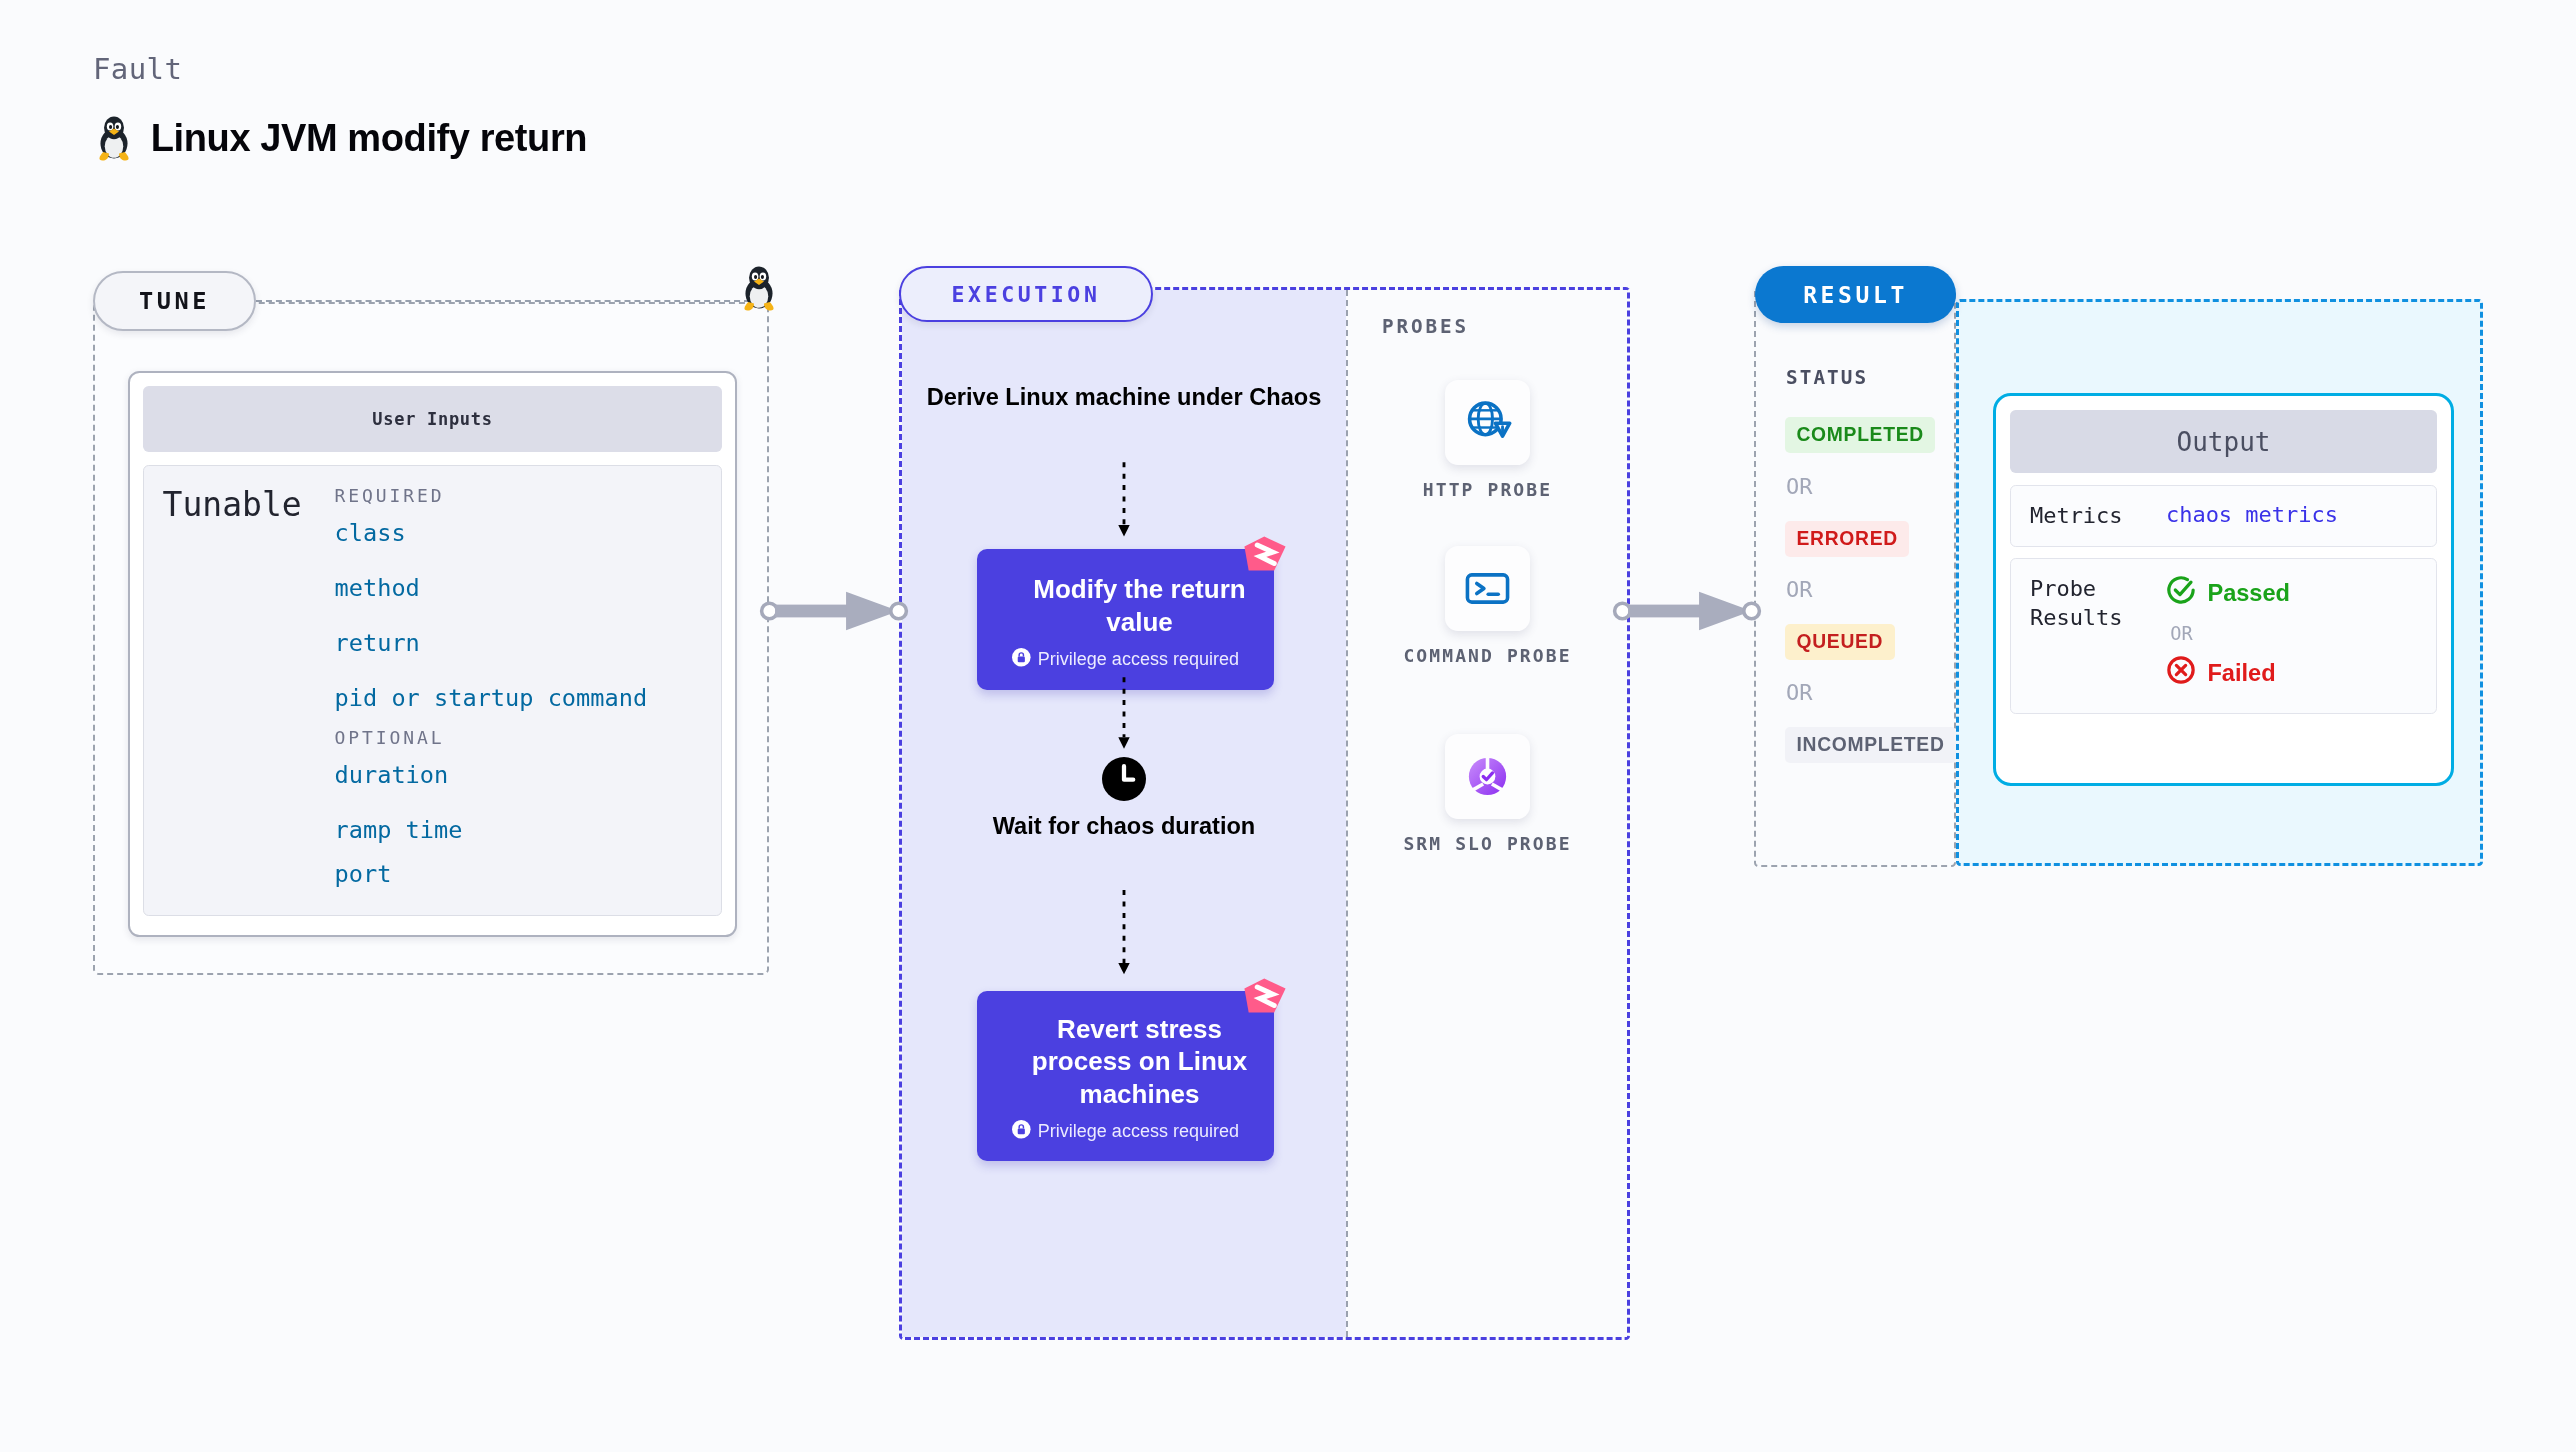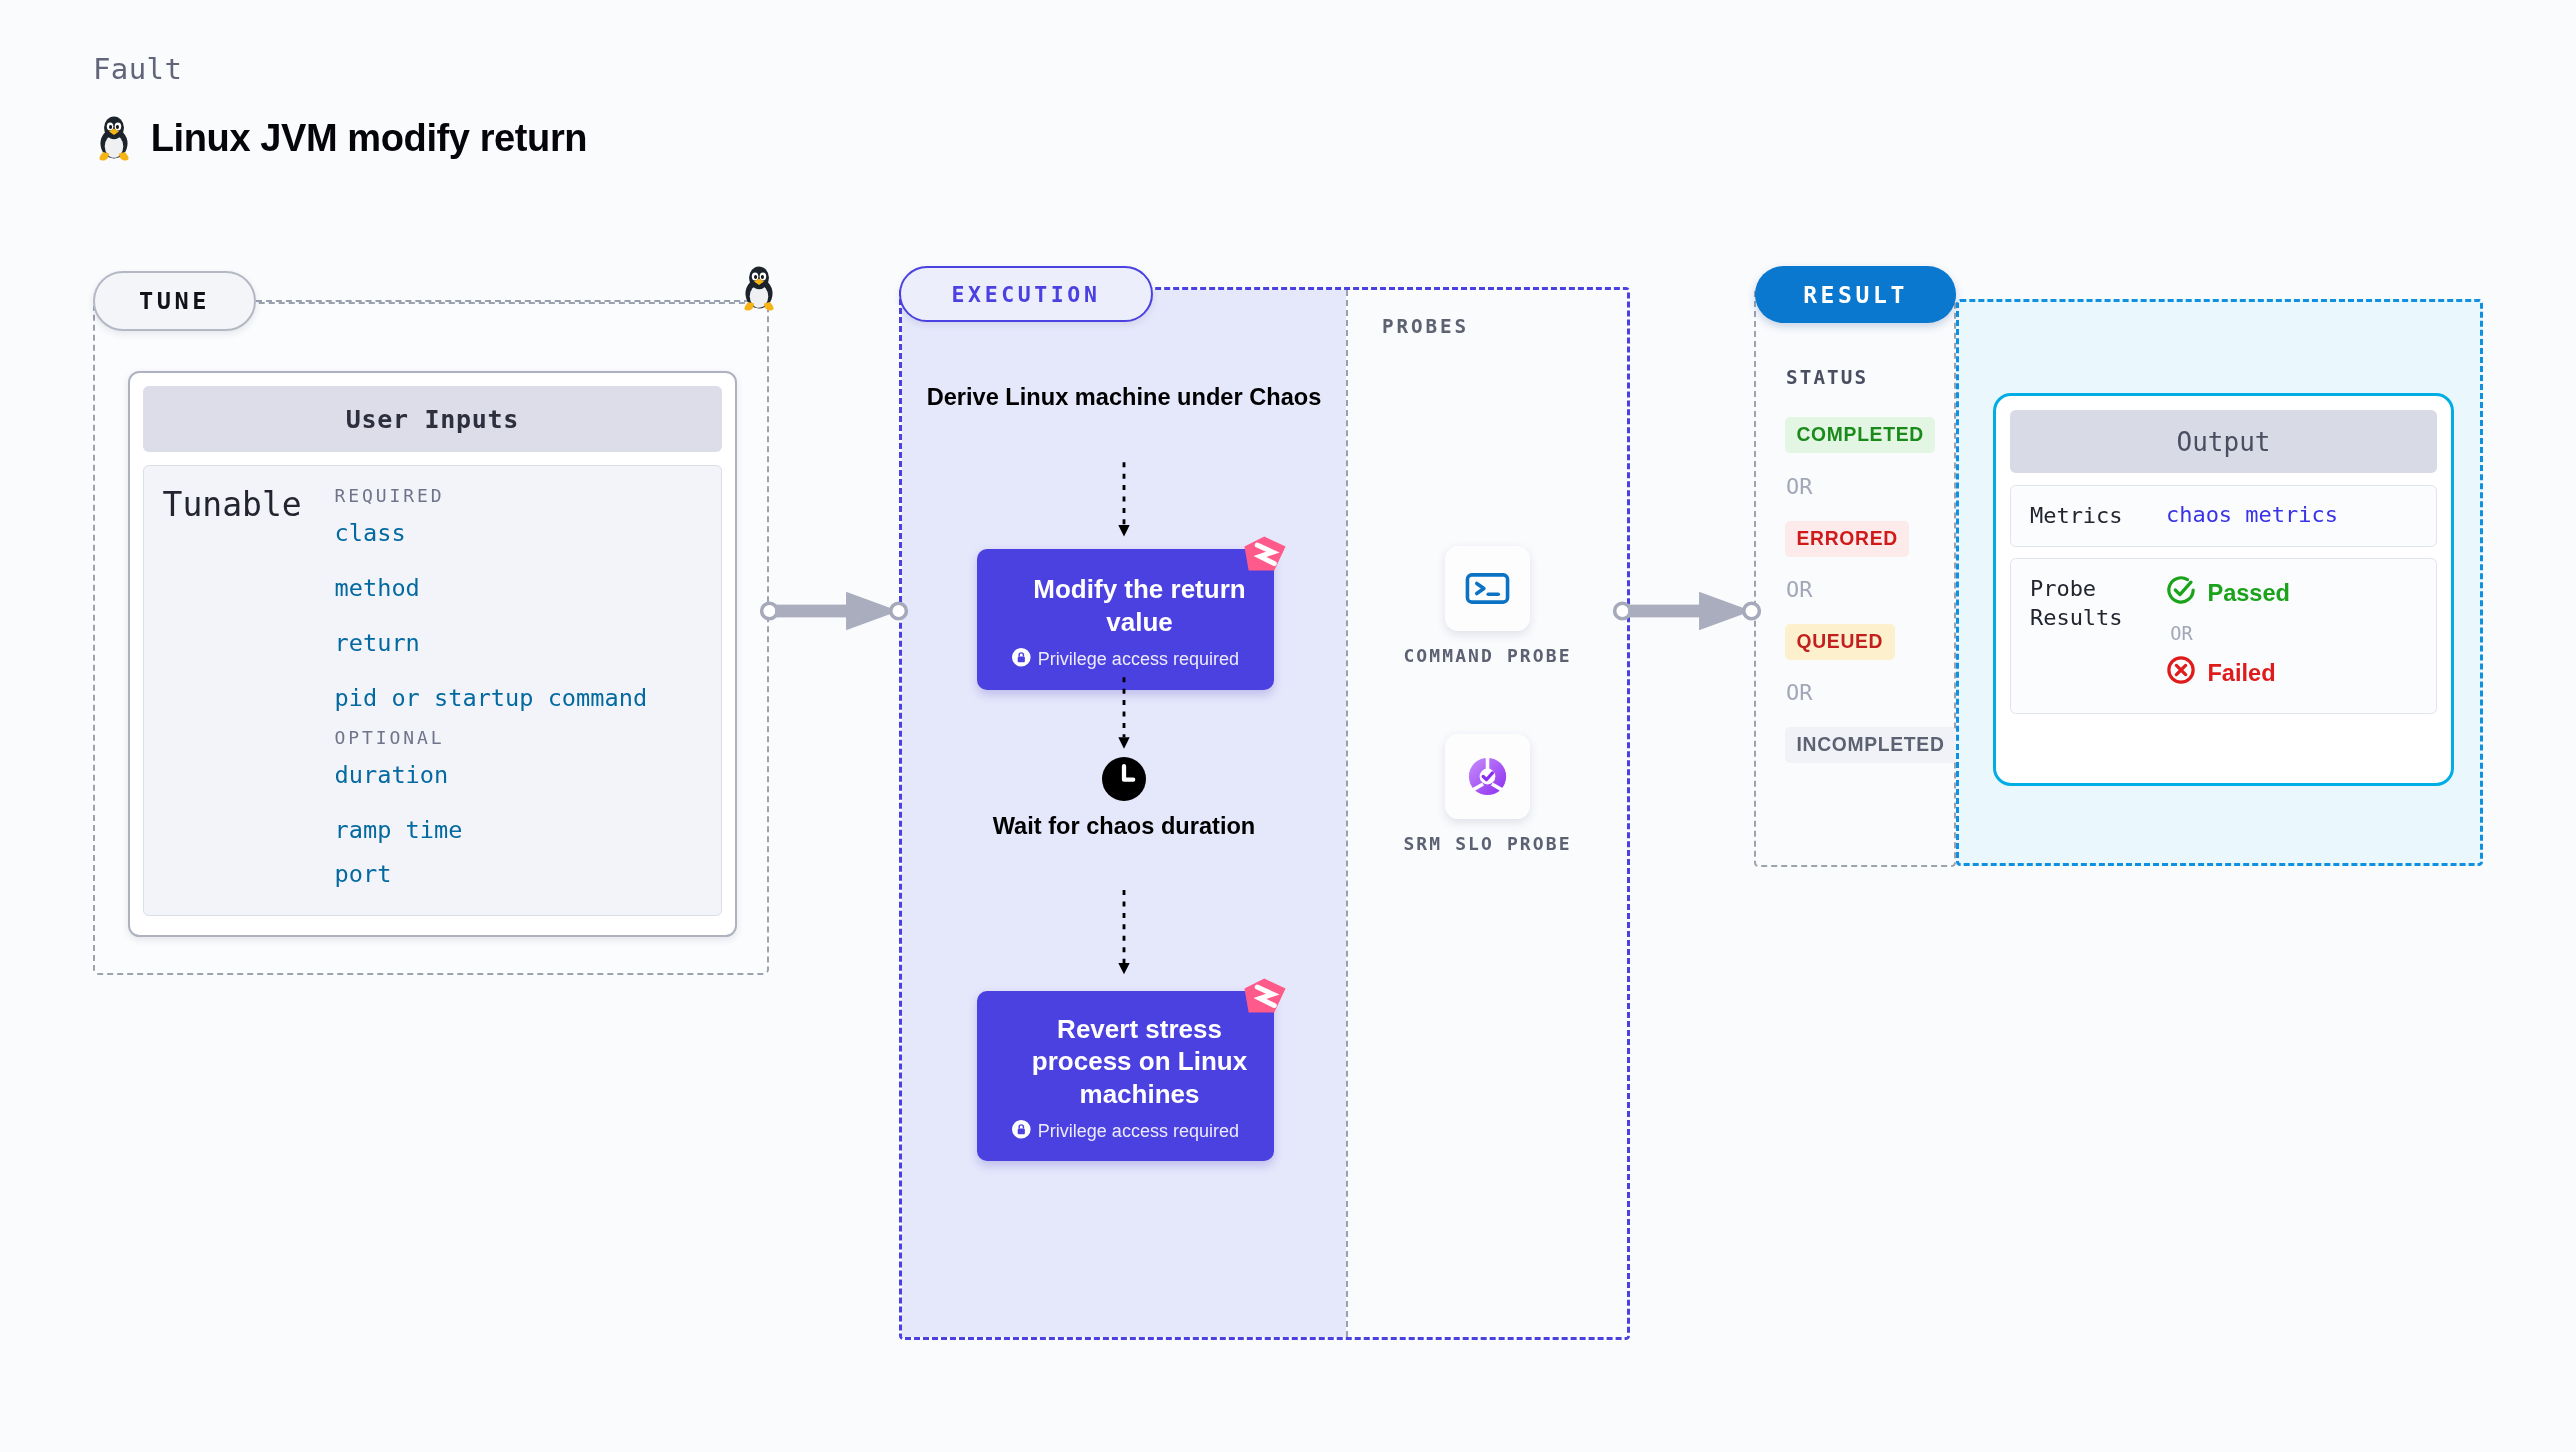--- a/index.html
+++ b/index.html
@@ -95,21 +95,21 @@
     box-sizing: border-box;
     box-shadow: 0 2.9px 7.2px rgba(40,44,70,.10);
     padding: 13px;
   }
   #user-inputs-header {
     height: 66px;
     background: #dcdde8;
     border-radius: 5.7px;
     display: flex; align-items: center; justify-content: center;
     font-family: "DejaVu Sans Mono", monospace;
-    font-size: 25px;
+    font-size: 17px;
     font-weight: bold;
     color: #2d2f3e;
     letter-spacing: 0.7px;
   }
   #tunable-body {
     margin-top: 13px;
     height: 451px;
     background: #f3f4f9;
     border: 1.4px solid #dcdee6;
     border-radius: 5.7px;
@@ -501,20 +501,35 @@
           </svg>
         </span>
         <span>Privilege access required</span>
       </div>
     </div>
   </div>
 
   <div id="execution-right">
     <div id="probes-title">PROBES</div>
 
+    <div class="probe-item" style="top:90px;">
+      <div class="probe-tile">
+        <svg width="53" height="53" viewBox="0 0 74 74">
+          <circle cx="34" cy="32" r="22" fill="none" stroke="#0b72c4" stroke-width="5"></circle>
+          <ellipse cx="34" cy="32" rx="10" ry="22" fill="none" stroke="#0b72c4" stroke-width="4"></ellipse>
+          <line x1="12" y1="32" x2="56" y2="32" stroke="#0b72c4" stroke-width="4"></line>
+          <line x1="16" y1="20" x2="52" y2="20" stroke="#0b72c4" stroke-width="3.4"></line>
+          <line x1="16" y1="44" x2="52" y2="44" stroke="#0b72c4" stroke-width="3.4"></line>
+          <path d="M48 38 L68 38 L58 56 Z" fill="#fdfdfe" stroke="#0b72c4" stroke-width="5" stroke-linejoin="round"></path>
+          <line x1="58" y1="43" x2="58" y2="49" stroke="#0b72c4" stroke-width="4" stroke-linecap="round"></line>
+          <circle cx="58" cy="52.5" r="2" fill="#0b72c4"></circle>
+        </svg>
+      </div>
+      <div class="probe-label">HTTP PROBE</div>
+    </div>
 
     <div class="probe-item" style="top:256px;">
       <div class="probe-tile">
         <svg width="53" height="53" viewBox="0 0 74 74">
           <rect x="9" y="18" width="56" height="38" rx="6" fill="none" stroke="#0b72c4" stroke-width="5"></rect>
           <path d="M22 30 L32 37 L22 44" fill="none" stroke="#0b72c4" stroke-width="5" stroke-linecap="round" stroke-linejoin="round"></path>
           <line x1="38" y1="45" x2="52" y2="45" stroke="#0b72c4" stroke-width="5" stroke-linecap="round"></line>
         </svg>
       </div>
       <div class="probe-label">COMMAND PROBE</div>

